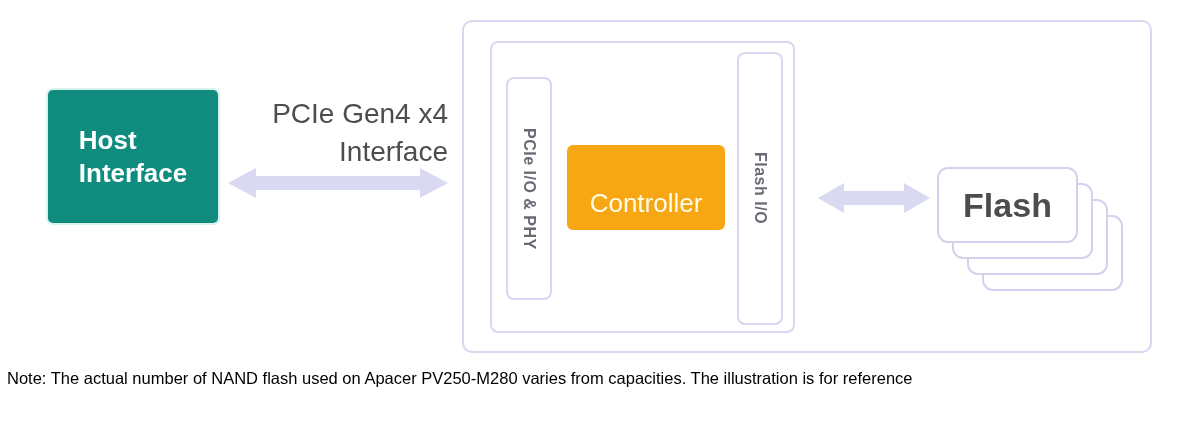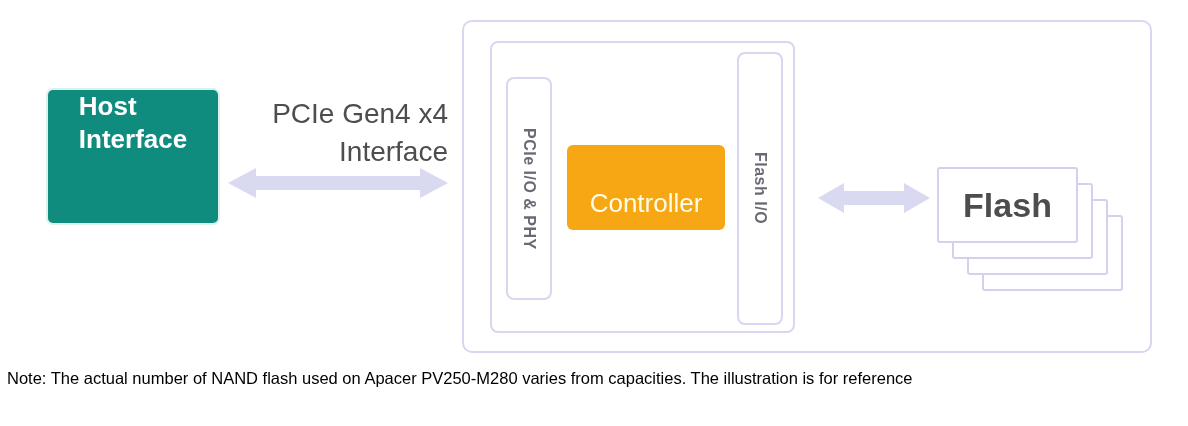--- a/index.html
+++ b/index.html
@@ -25,21 +25,21 @@
     overflow: hidden;
   }
   .abs { position: absolute; }
 
   
   .host-box {
     left: 48px; top: 90px; width: 170px; height: 133px;
     background: var(--teal);
     border-radius: 5px;
     box-shadow: 0 0 0 2px #d9f2f0;
-    display: flex; justify-content: center;
+    display: flex; align-items: center; justify-content: center;
   }
   .host-box .lines {
     color: var(--host_text);
     font-size: 26px; font-weight: 700; line-height: 33px;
     text-align: left;
   }
 
   
   .pcie-label {
     left: 238px; top: 95px; width: 210px;
@@ -92,21 +92,21 @@
     color: var(--controller_text);
     font-size: 26px; font-weight: 400; margin-top: 32px;
   }
 
   
   .flash-card {
     position: absolute;
     width: 141px; height: 76px;
     background: #ffffff;
     border: 2px solid var(--card_border);
-    border-radius: 3px;
+    border-radius: 11px;
     display: flex; align-items: center; justify-content: center;
   }
   .flash-card .label {
     color: var(--gray_label);
     font-size: 34px; font-weight: 700;
   }
 
   
   .note {
     left: 7px; top: 366px; width: 1140px;

